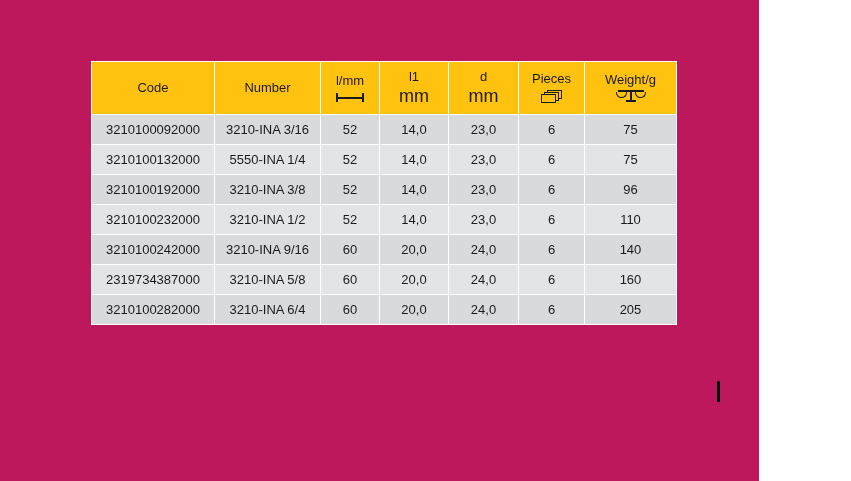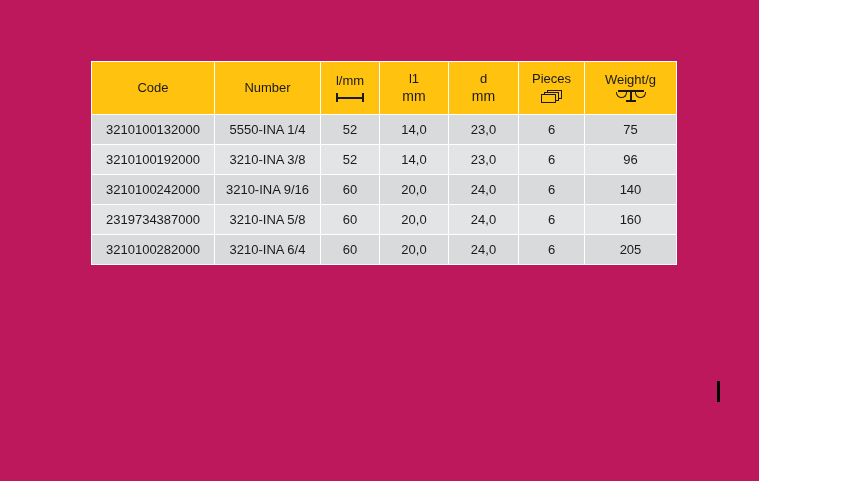--- a/index.html
+++ b/index.html
@@ -46,21 +46,21 @@
   }
   .hdr-inner {
     display: flex;
     flex-direction: column;
     align-items: center;
     justify-content: center;
     gap: 1px;
     line-height: 1.15;
   }
   .hdr-line2 {
-    font-size: 14px;
+    font-size: 18px;
   }
   tbody td {
     background: #d9dadb;
     height: 29px;
     font-size: 13.5px;
   }
   tbody tr:nth-child(even) td {
     background: #e3e4e5;
   }
   td.code-cell { padding-left: 4px; }
@@ -235,36 +235,54 @@
                   <span class="base"></span>
                 <span class="pan left"></span>
                   <span class="pan right"></span>
               </span>
             </div>
           </th>
         </tr>
       </thead>
       <tbody>
         <tr>
+          <td class="code-cell">3210100092000</td>
+          <td>3210-INA 3/16</td>
+          <td>52</td>
+          <td>14,0</td>
+          <td>23,0</td>
+          <td>6</td>
+          <td>75</td>
+        </tr>
+        <tr>
           <td class="code-cell">3210100132000</td>
           <td>5550-INA 1/4</td>
           <td>52</td>
           <td>14,0</td>
           <td>23,0</td>
           <td>6</td>
           <td>75</td>
         </tr>
         <tr>
           <td class="code-cell">3210100192000</td>
           <td>3210-INA 3/8</td>
           <td>52</td>
           <td>14,0</td>
           <td>23,0</td>
           <td>6</td>
           <td>96</td>
+        </tr>
+        <tr>
+          <td class="code-cell">3210100232000</td>
+          <td>3210-INA 1/2</td>
+          <td>52</td>
+          <td>14,0</td>
+          <td>23,0</td>
+          <td>6</td>
+          <td>110</td>
         </tr>
         <tr>
           <td class="code-cell">3210100242000</td>
           <td>3210-INA 9/16</td>
           <td>60</td>
           <td>20,0</td>
           <td>24,0</td>
           <td>6</td>
           <td>140</td>
         </tr>

